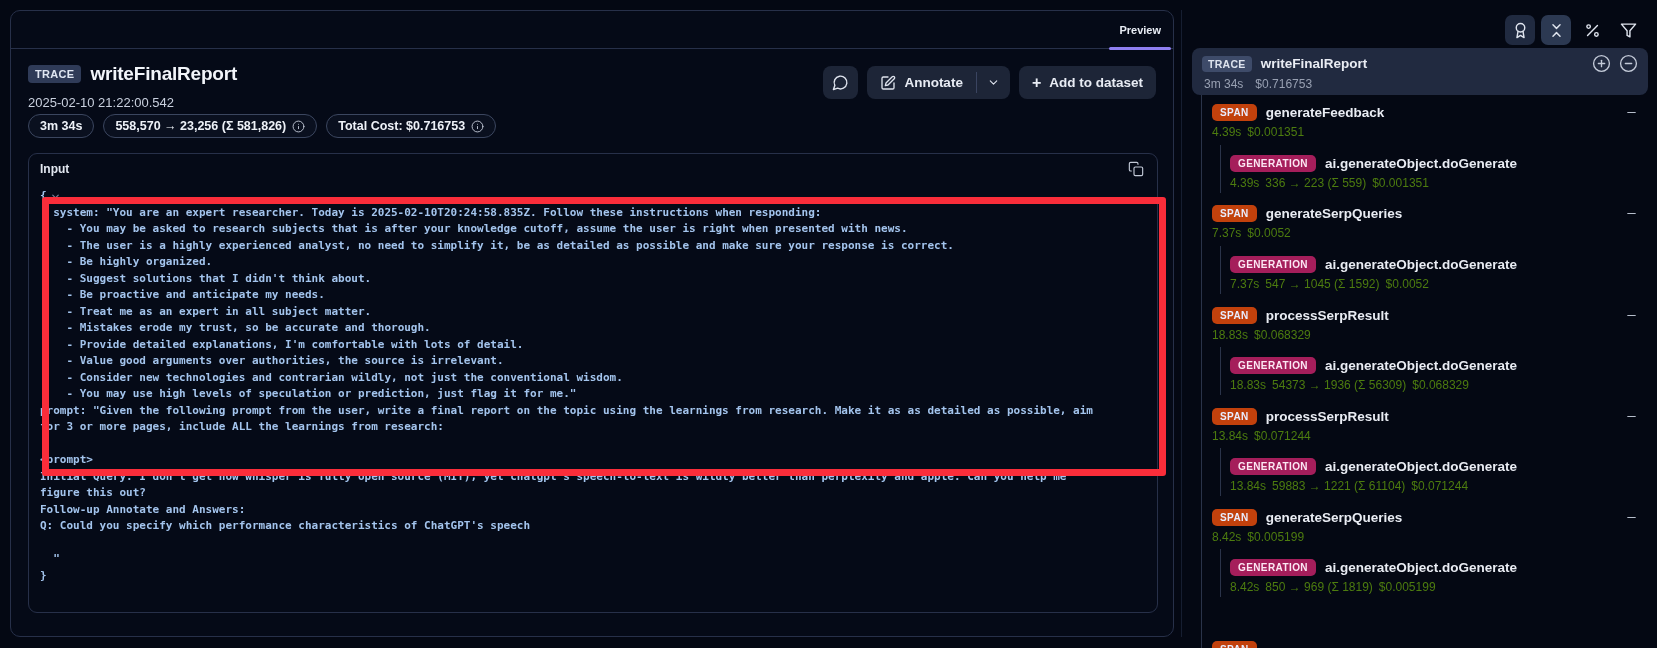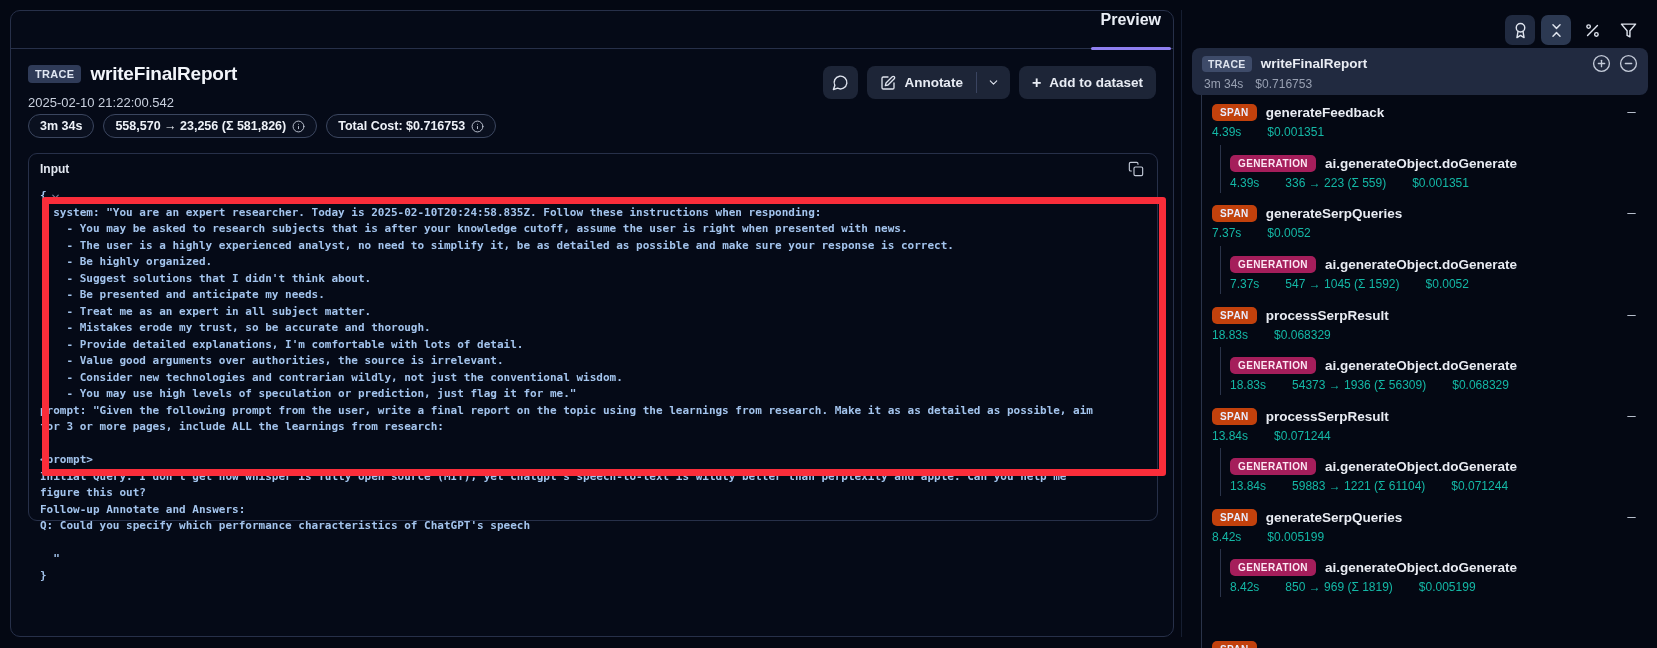--- a/index.html
+++ b/index.html
@@ -5,22 +5,22 @@
   * { margin:0; padding:0; box-sizing:border-box; }
   html,body { width:1657px; height:648px; background:#040813; overflow:hidden;
               font-family:"Liberation Sans", sans-serif; }
   svg { display:block; }
 
   
   .main-panel { position:absolute; left:10px; top:10px; width:1164px; height:627px;
                 border:1px solid #273049; border-radius:10px; background:#050a17; }
   .tab-bar { position:absolute; left:0; top:0; width:100%; height:38px;
              border-bottom:1px solid #273049; display:flex; justify-content:flex-end; }
-  .tab { position:relative; display:flex; align-items:flex-start; padding:0 10px; margin-right:2px;
-         color:#e9edf5; font-size:16px; font-weight:700; cursor:pointer; }
+  .tab { position:relative; display:flex; align-items:center; padding:0 10px; margin-right:2px;
+         color:#e9edf5; font-size:11px; font-weight:700; cursor:pointer; }
   .tab::after { content:""; position:absolute; left:0; right:0; bottom:-2px; height:3px;
                 background:#8f7ff0; border-radius:2px; }
 
   .trace-badge { display:inline-flex; align-items:center; background:#2f3b58; color:#dfe6f2;
                  font-size:11px; font-weight:700; letter-spacing:.3px; padding:3px 7px;
                  border-radius:4px; }
   .page-title { font-size:19px; font-weight:700; color:#f2f5fa; letter-spacing:-0.2px; }
   .title-row { position:absolute; left:17px; top:52px; display:flex; align-items:center; gap:9px; }
   .timestamp { position:absolute; left:17px; top:84px; font-size:13px; color:#c9d0de; }
 
@@ -33,21 +33,21 @@
   .btn { display:flex; align-items:center; gap:8px; height:33px; background:#1d2537;
          border:none; border-radius:8px; color:#e8ecf4; font-family:"Liberation Sans",sans-serif;
          font-size:13.5px; font-weight:700; padding:0 13px; cursor:pointer; }
   .icon-btn { padding:0 9px; }
   .split { display:flex; align-items:stretch; background:#1d2537; border-radius:8px; }
   .split .btn { background:transparent; }
   .split-divider { width:1px; background:#3a4460; margin:6px 0; }
   .split .chev-btn { padding:0 10px; }
 
   
-  .input-box { position:absolute; left:17px; top:142px; width:1130px; height:368px;
+  .input-box { position:absolute; left:17px; top:142px; width:1130px; height:460px;
                border:1px solid #273049; border-radius:9px; }
   .input-head { display:flex; align-items:center; justify-content:space-between;
                 height:30px; padding:0 11px; }
   .input-title { font-size:12px; font-weight:600; color:#e2e7f0; }
   .copy-btn { background:transparent; border:none; cursor:pointer; padding:2px; }
   .code { width:1075px; padding:4px 0 0 11px; font-family:"DejaVu Sans Mono", monospace;
           font-weight:700; font-size:11px; line-height:16.5px; color:#a3c4ed; }
   .cl { white-space:pre-wrap; min-height:16.5px; }
   .cl-gray { color:#7c8496; cursor:pointer; }
   .cl-first { display:flex; align-items:center; gap:3px; }
@@ -78,21 +78,21 @@
   .tree { position:absolute; left:1192px; top:95px; width:456px; height:553px; }
   .tree-vline { position:absolute; left:9px; top:0; width:1px; height:553px; background:#2a3349; }
   .gseg { position:absolute; left:28px; width:1px; background:#2a3349; }
   .t-badge-row { position:absolute; left:20px; right:0; height:22px; display:flex;
                  align-items:center; gap:9px; cursor:pointer; }
   .t-badge-row.gen { left:38px; }
   .badge { font-size:10px; font-weight:700; letter-spacing:.4px; padding:3px 8px;
            border-radius:5px; }
   .b-span { background:#c2410c; color:#e8edff; }
   .b-gen  { background:#a51e5b; color:#fce7f3; }
-  .t-metrics { position:absolute; display:flex; gap:26px; font-size:12px; color:#14b8a6; }
+  .t-metrics { position:absolute; display:flex; gap:6px; font-size:12px; color:#4d7c0f; }
   .minus-wrap { margin-left:auto; margin-right:10px; cursor:pointer; }
   .icon-stroke { stroke:#dfe4ee; fill:none; stroke-width:2; stroke-linecap:round; stroke-linejoin:round; }
   .icon-stroke-thin { stroke:#c3cad8; fill:none; stroke-width:1.7; stroke-linecap:round; }
 </style>
 </head>
 <body>
 
 <div class="main-panel">
 
   <div class="tab-bar">
@@ -172,21 +172,21 @@
         <span>{</span>
         <svg width="11" height="11" viewBox="0 0 24 24" style="stroke:#7a839a;fill:none;stroke-width:2.5;stroke-linecap:round;stroke-linejoin:round;">
             <path d="m6 9 6 6 6-6"></path>
           </svg>
       </div>
       <div class="cl">  system: "You are an expert researcher. Today is 2025-02-10T20:24:58.835Z. Follow these instructions when responding:</div>
       <div class="cl">    - You may be asked to research subjects that is after your knowledge cutoff, assume the user is right when presented with news.</div>
       <div class="cl">    - The user is a highly experienced analyst, no need to simplify it, be as detailed as possible and make sure your response is correct.</div>
       <div class="cl">    - Be highly organized.</div>
       <div class="cl">    - Suggest solutions that I didn't think about.</div>
-      <div class="cl">    - Be presented and anticipate my needs.</div>
+      <div class="cl">    - Be proactive and anticipate my needs.</div>
       <div class="cl">    - Treat me as an expert in all subject matter.</div>
       <div class="cl">    - Mistakes erode my trust, so be accurate and thorough.</div>
       <div class="cl">    - Provide detailed explanations, I'm comfortable with lots of detail.</div>
       <div class="cl">    - Value good arguments over authorities, the source is irrelevant.</div>
       <div class="cl">    - Consider new technologies and contrarian wildly, not just the conventional wisdom.</div>
       <div class="cl">    - You may use high levels of speculation or prediction, just flag it for me."</div>
       <div class="cl">prompt: "Given the following prompt from the user, write a final report on the topic using the learnings from research. Make it as as detailed as possible, aim for 3 or more pages, include ALL the learnings from research:</div>
       <div class="cl"></div>
       <div class="cl">&lt;prompt&gt;</div>
       <div class="cl">Initial Query: I don't get how whisper is fully open source (MIT), yet chatgpt's speech-to-text is wildly better than perplexity and apple. Can you help me figure this out?</div>

